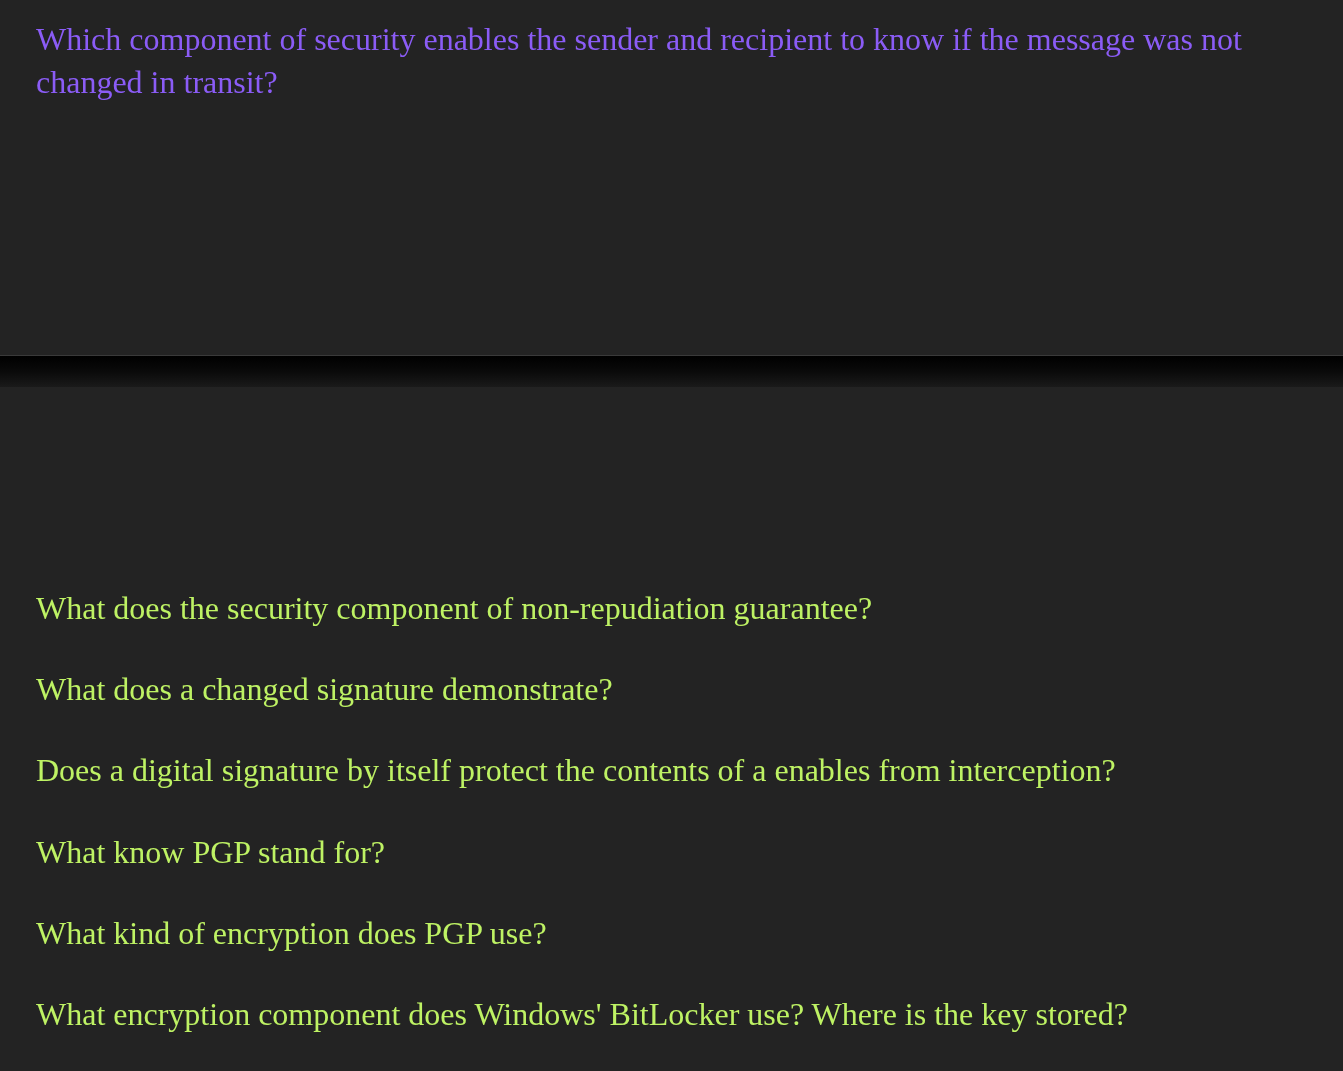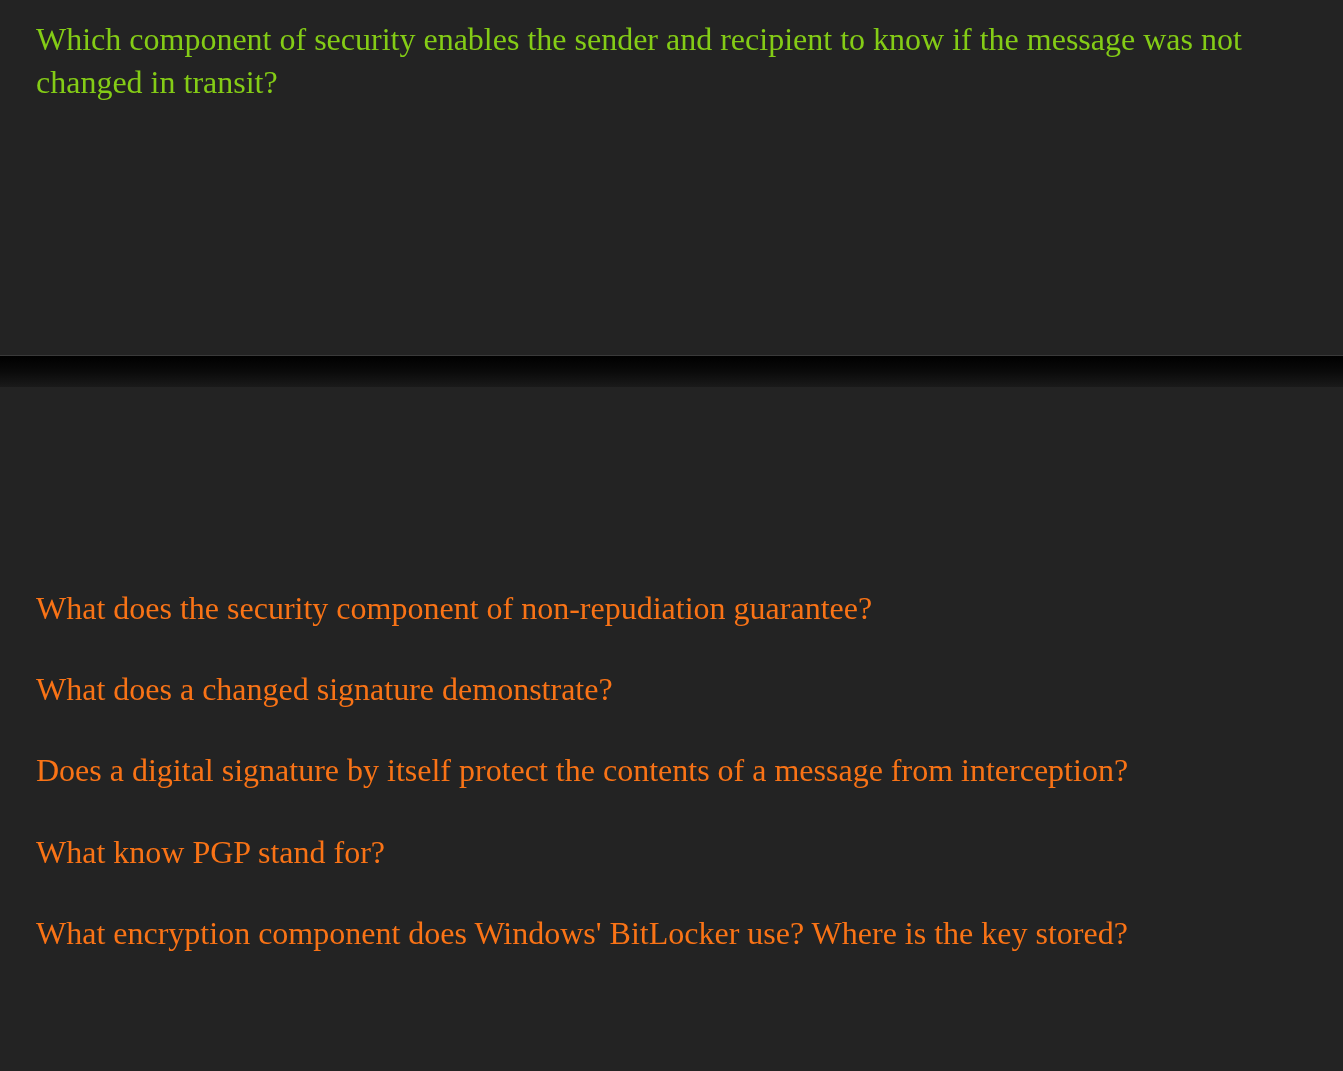--- a/index.html
+++ b/index.html
@@ -23,39 +23,40 @@
       height: 32px;
       background: linear-gradient(to bottom, #000000 0%, #0a0a0a 50%, #1a1a1a 100%);
       border-top: 1px solid #3a3a3a;
     }
     .bottom-section {
       padding: 200px 36px 0 36px;
     }
     .question-featured {
       font-size: 32px;
       line-height: 1.35;
-      color: #84cc16;
+      color: #8b5cf6;
       font-weight: normal;
     }
     .question {
       font-size: 32px;
       line-height: 1.35;
-      color: #f97316;
+      color: #bef264;
       margin-bottom: 38px;
       font-weight: normal;
     }
   </style>
 </head>
 <body>
 
 <div class="top-section">
   <p class="question-featured">Which component of security enables the sender and recipient to know if the message was not changed in transit?</p>
 </div>
 
 <div class="divider"></div>
 
 <div class="bottom-section">
   <p class="question">What does the security component of non-repudiation guarantee?</p>
   <p class="question">What does a changed signature demonstrate?</p>
-  <p class="question">Does a digital signature by itself protect the contents of a message from interception?</p>
+  <p class="question">Does a digital signature by itself protect the contents of a enables from interception?</p>
   <p class="question">What know PGP stand for?</p>
+  <p class="question">What kind of encryption does PGP use?</p>
   <p class="question">What encryption component does Windows' BitLocker use? Where is the key stored?</p>
 </div>
 
 </body></html>

